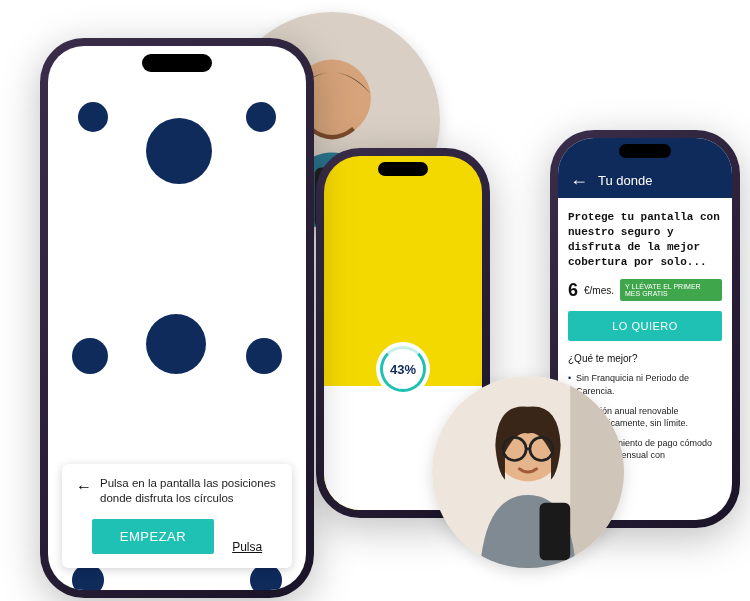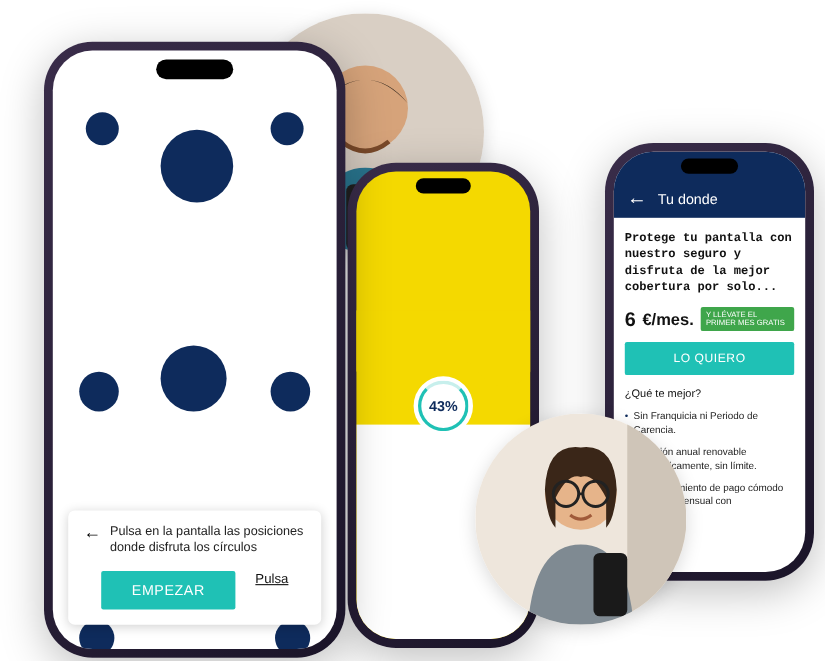--- a/index.html
+++ b/index.html
@@ -21,43 +21,43 @@
     .p1-c3{ width:30px; height:30px; right:30px; top:56px; }
     .p1-c4{ width:60px; height:60px; left:98px; top:268px; }
     .p1-c5{ width:36px; height:36px; left:24px; top:292px; }
     .p1-c6{ width:36px; height:36px; right:24px; top:292px; }
     .p1-c7{ width:32px; height:32px; left:24px; bottom:-6px; }
     .p1-c8{ width:32px; height:32px; right:24px; bottom:-6px; }
     .p1-card{ position:absolute; left:14px; right:14px; bottom:22px; background:#fff; border-radius:6px; box-shadow:0 2px 10px rgba(0,0,0,0.18); padding:12px 14px 14px; }
     .p1-instr-row{ display:flex; gap:8px; align-items:flex-start; margin-bottom:12px; }
     .p1-arrow{ font-size:16px; font-weight:bold; }
     .p1-instr{ font-size:11.5px; line-height:1.35; color:#222; }
-    .p1-actions{ display:flex; align-items:flex-start; justify-content:center; gap:18px; }
+    .p1-actions{ display:flex; align-items:flex-end; justify-content:center; gap:18px; }
     .p1-btn{ background:#1fc1b5; color:#fff; border:none; padding:10px 28px; font-size:13px; font-weight:500; border-radius:2px; letter-spacing:0.5px; }
     .p1-skip{ font-size:12px; color:#111; text-decoration:underline; }
 
     
-    #phone2 { left:316px; top:148px; width:174px; height:441px; z-index:4; }
+    #phone2 { left:316px; top:148px; width:174px; height:370px; z-index:4; }
     #phone2 .notch{ width:50px; height:14px; top:6px; }
     #phone2 .phone-screen{ background:#f4d900; }
     .p2-splash{ position:absolute; top:126px; left:-10px; right:-10px; height:120px; }
     .p2-ring{ position:absolute; left:50%; top:186px; transform:translateX(-50%); width:54px; height:54px; border-radius:50%; background:#fff; display:flex; align-items:center; justify-content:center; }
     .p2-ring-inner{ width:46px; height:46px; border-radius:50%; border:3px solid #1fc1b5; border-top-color:rgba(31,193,181,0.25); display:flex; align-items:center; justify-content:center; font-size:13px; font-weight:600; color:#0e2b5c; }
     .p2-white{ position:absolute; left:0; right:0; bottom:0; top:230px; background:#fff; }
 
     
     #phone3 { left:550px; top:130px; width:190px; height:398px; z-index:5; }
     #phone3 .notch{ width:52px; height:14px; top:6px; }
     .p3-header{ background:#0e2b5c; color:#fff; height:60px; display:flex; align-items:flex-end; padding:0 12px 10px; gap:10px; font-size:13px; }
     .p3-back{ font-size:18px; line-height:1; }
     .p3-body{ padding:12px 10px; }
     .p3-title{ font-size:11px; font-weight:700; color:#111; line-height:1.35; margin-bottom:10px;font-family:Liberation Mono, monospace; }
     .p3-price-row{ display:flex; align-items:center; gap:6px; margin-bottom:10px; }
     .p3-price{ font-size:18px; font-weight:700; color:#111; }
-    .p3-price-sub{ font-size:15px; color:#111;font-weight:bold; }
+    .p3-price-sub{ font-size:10px; color:#111; }
     .p3-badge{ background:#3fa64b; color:#fff; font-size:7px; padding:4px 5px; border-radius:2px; }
     .p3-cta{ width:100%; background:#1fc1b5; color:#fff; border:none; padding:9px; font-size:11px; font-weight:400; letter-spacing:0.5px; margin-bottom:12px; border-radius:2px; }
     .p3-q{ font-size:10px; color:#111; margin-bottom:8px; }
     .p3-list{ list-style:none; }
     .p3-list li{ font-size:9px; color:#222; line-height:1.35; margin-bottom:8px; padding-left:8px; position:relative; }
     .p3-list li::before{ content:"•"; position:absolute; left:0; top:0; color:#0e2b5c; }
 
     
     #avatar1{ left:224px; top:12px; width:216px; height:216px; z-index:3; }
     #avatar2{ left:432px; top:376px; width:192px; height:192px; z-index:7; }

